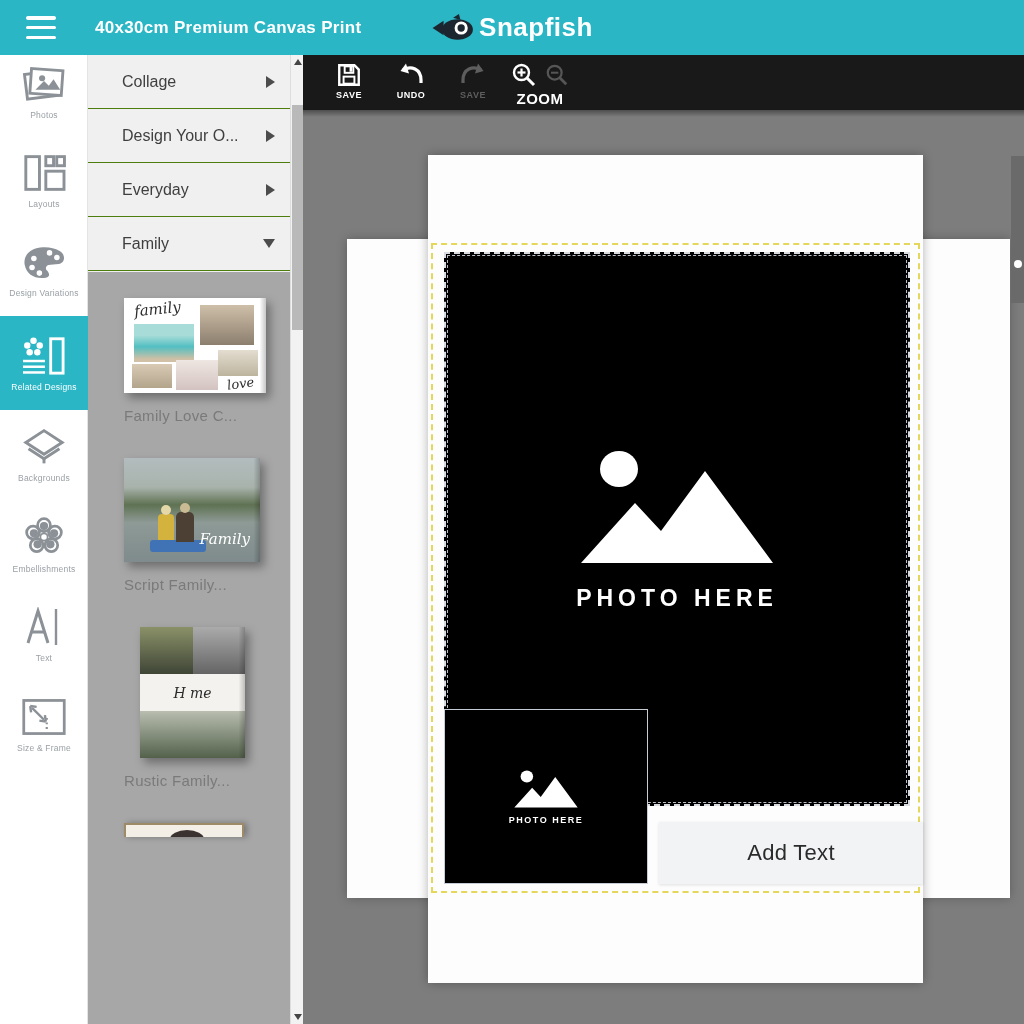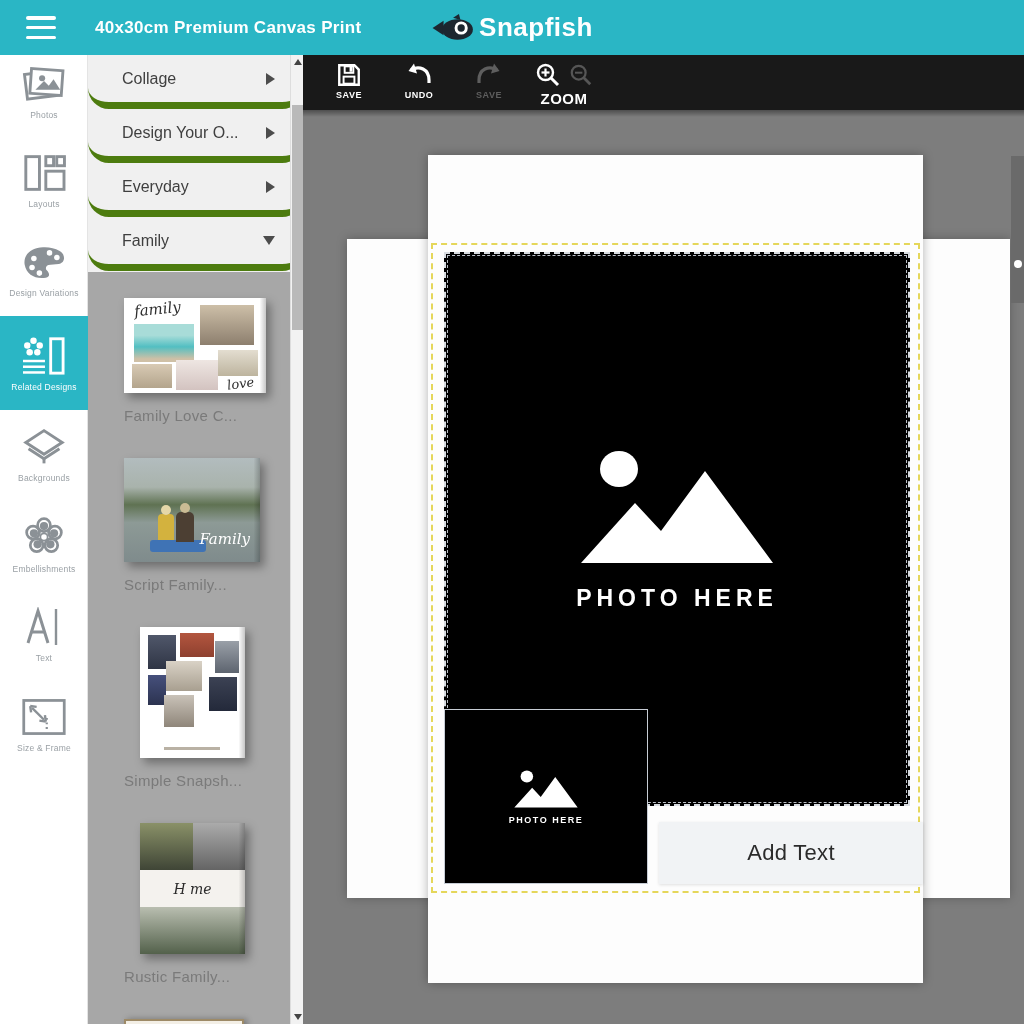--- a/index.html
+++ b/index.html
@@ -17,21 +17,21 @@
 
   
   .sidebar { position:absolute; left:0; top:40px; width:88px; bottom:0; background:#fff; border-right:1px solid #e4e4e4; z-index:40; padding-top:6px; }
   .side-item { width:88px; height:90px; display:flex; flex-direction:column; align-items:center; justify-content:center; cursor:pointer; }
   .side-item .lbl { margin-top:6px; font-size:8.5px; color:#9aa0a5; letter-spacing:.2px; text-align:center; }
   .side-item.selected { background:#2ab6c5; height:94px; }
   .side-item.selected .lbl { color:#fff; }
 
   
   .panel { position:absolute; left:88px; top:55px; width:215px; bottom:0; background:#f0f0f0; z-index:30; }
-  .cat-row { height:54px; background:#f0f0f0; border-bottom:7px solid #4d7c0f; display:flex; align-items:center; padding-left:34px; padding-right:28px; cursor:pointer;border-radius:21px; }
+  .cat-row { height:54px; background:#f0f0f0; border-bottom:1px solid #4d7c0f; display:flex; align-items:center; padding-left:34px; padding-right:28px; cursor:pointer; }
   .cat-row .cat-label { font-size:16px; color:#3f3f3f; flex:1; }
   .tri-right { width:0; height:0; border-left:9px solid #4c4c4c; border-top:6px solid transparent; border-bottom:6px solid transparent; }
   .tri-down { width:0; height:0; border-top:9px solid #4c4c4c; border-left:6px solid transparent; border-right:6px solid transparent; }
   .thumb-area { position:absolute; left:0; right:0; top:217px; bottom:0; background:#a7a7a7; overflow:hidden; padding:26px 0 0 36px; }
   .thumb-item { margin-bottom:34px; }
   .thumb-label { margin-top:14px; font-size:15px; color:#7a7a7a; letter-spacing:.3px; }
   .tcanvas { position:relative; background:#fff; box-shadow:4px 5px 9px rgba(0,0,0,.35); overflow:hidden; cursor:pointer; }
   .tcanvas::after { content:""; position:absolute; top:0; right:0; width:6px; height:100%; background:linear-gradient(90deg, rgba(0,0,0,.02), rgba(0,0,0,.22)); }
   .ph { position:absolute; }
   .script { font-family:"DejaVu Serif", serif; font-style:italic; color:#2e2e2e; }
@@ -78,21 +78,21 @@
   .t5 { width:120px; height:14px; background:#f3efe6; border:2px solid #9d8a67; border-bottom:none; box-shadow:3px 0 6px rgba(0,0,0,.3); position:relative; overflow:hidden; }
   .t5::before { content:""; position:absolute; left:44px; top:5px; width:34px; height:18px; border-radius:50%; background:#3a3230; }
 
   
   .pscroll { position:absolute; right:0; top:0; width:13px; bottom:0; background:#f2f2f2; border-left:1px solid #ddd; z-index:5; }
   .pscroll .up { position:absolute; top:4px; left:3px; width:0; height:0; border-bottom:6px solid #444; border-left:4px solid transparent; border-right:4px solid transparent; }
   .pscroll .down { position:absolute; bottom:4px; left:3px; width:0; height:0; border-top:6px solid #444; border-left:4px solid transparent; border-right:4px solid transparent; }
   .pscroll .thumb { position:absolute; top:50px; left:1px; width:11px; height:225px; background:#b9b9b9; }
 
   
-  .etoolbar { position:absolute; left:303px; top:55px; width:721px; height:55px; background:#191919; z-index:20; display:flex; align-items:flex-start; padding:7px 0 0 22px; gap:22px; }
+  .etoolbar { position:absolute; left:303px; top:55px; width:721px; height:55px; background:#191919; z-index:20; display:flex; align-items:flex-start; padding:7px 0 0 22px; gap:14px; }
   .tool { display:flex; flex-direction:column; align-items:center; width:48px; cursor:pointer; }
   .tool .tl { margin-top:2px; font-size:9px; font-weight:bold; color:#fff; letter-spacing:.5px; }
   .tool.disabled { cursor:default; }
   .tool.disabled .tl { color:#5e5e5e; }
   .zoomgroup { display:flex; flex-direction:column; align-items:center; cursor:pointer; }
   .zoomgroup .icons { display:flex; gap:8px; align-items:center; }
   .zoomgroup .tl { margin-top:2px; font-size:15px; font-weight:bold; color:#fff; letter-spacing:.5px; }
 
   
   .stage { position:absolute; left:303px; top:110px; width:721px; height:914px; background:#7d7d7d; overflow:hidden; z-index:10; }
@@ -272,33 +272,20 @@
       <div class="thumb-item">
         <div class="tcanvas t2">
           <div class="ph boat"></div>
           <div class="ph kid1"></div>
             <div class="ph kid2"></div>
           <span class="ph script w-script-family">Family</span>
         </div>
         <div class="thumb-label">Script Family...</div>
       </div>
 
-      <div class="thumb-item" style="margin-left:16px;">
-        <div class="tcanvas t3">
-          <div class="ph pA"></div>
-            <div class="ph pB"></div>
-            <div class="ph pC"></div>
-          <div class="ph pD"></div>
-            <div class="ph pE"></div>
-            <div class="ph pF"></div>
-          <div class="ph pG"></div>
-            <div class="ph caption"></div>
-        </div>
-        <div class="thumb-label" style="margin-left:-16px;">Simple Snapsh...</div>
-      </div>
 
       <div class="thumb-item" style="margin-left:16px;">
         <div class="tcanvas t4">
           <div class="ph pA"></div>
             <div class="ph pB"></div>
           <div class="ph band"></div>
           <span class="ph script w-home">H  me</span>
           <div class="ph pC"></div>
         </div>
         <div class="thumb-label" style="margin-left:-16px;">Rustic Family...</div>

